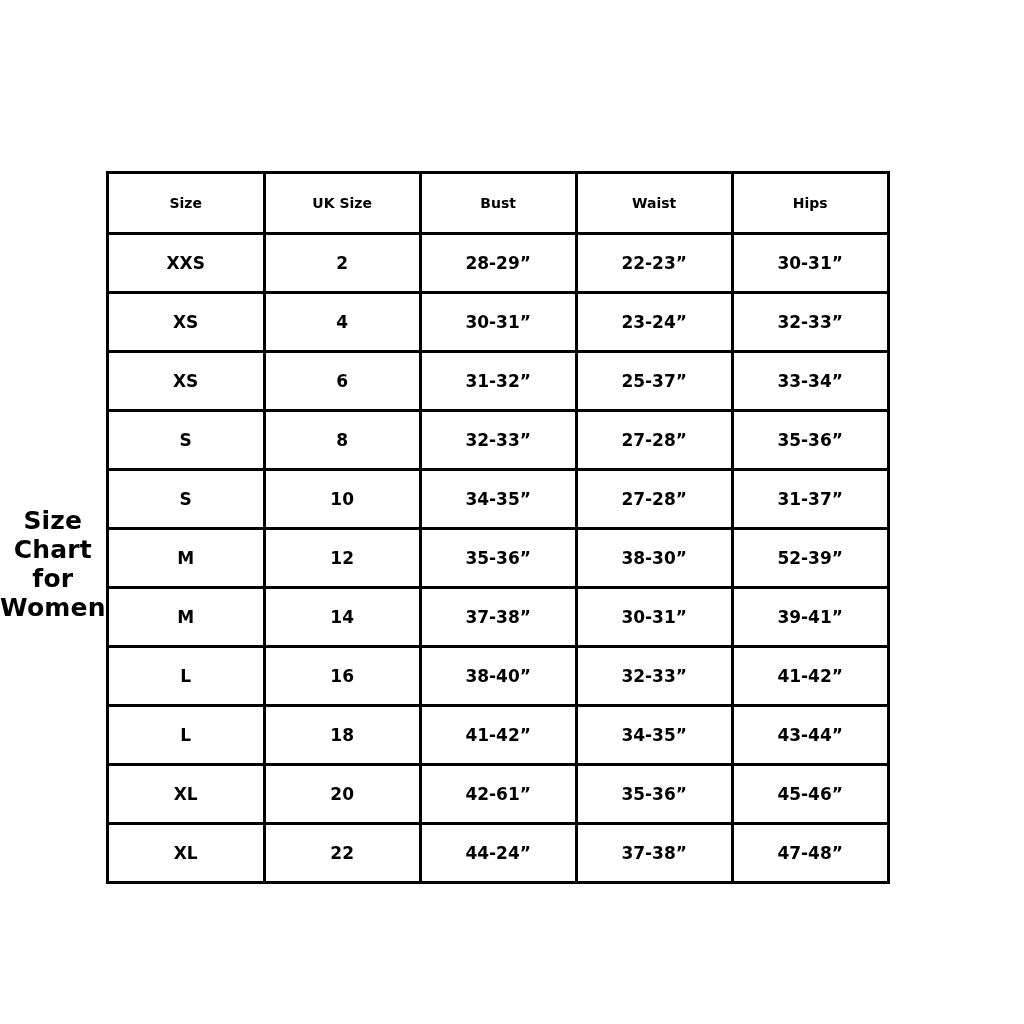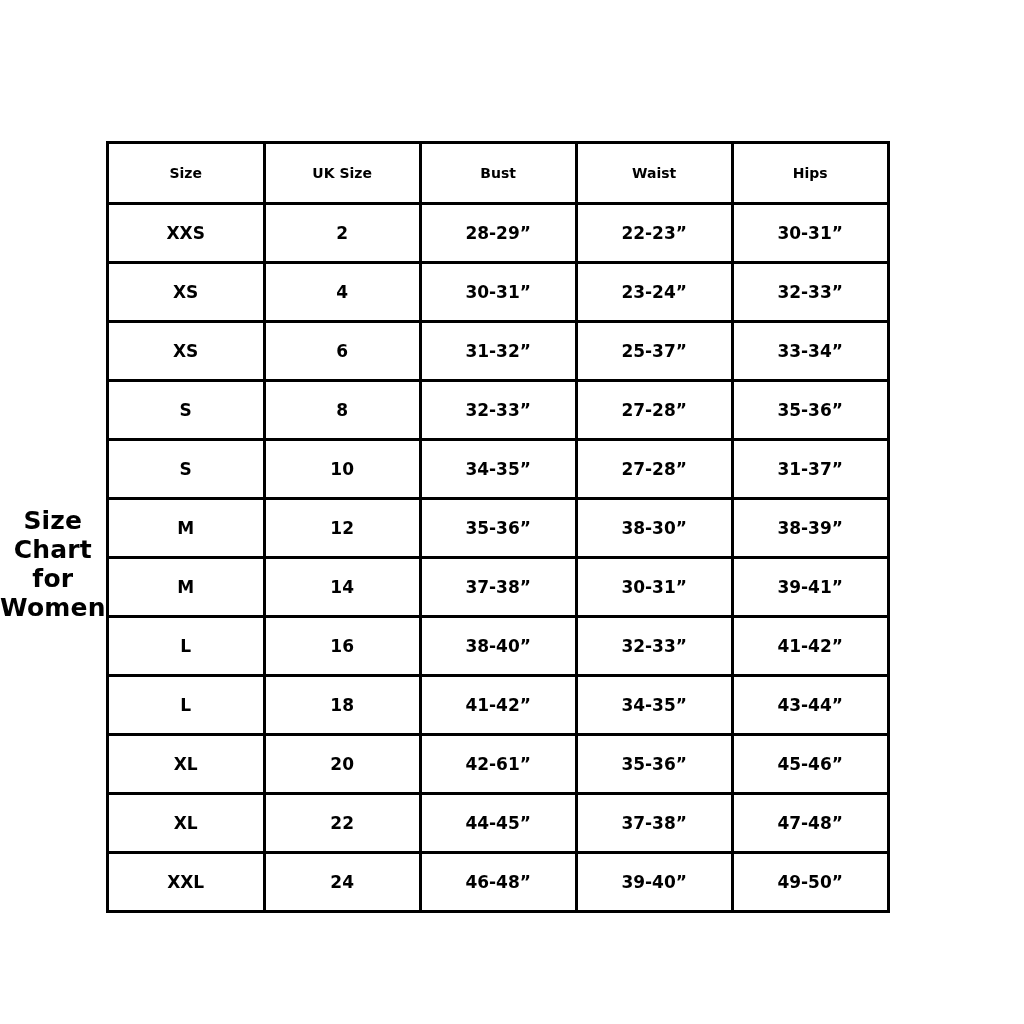--- a/index.html
+++ b/index.html
@@ -123,21 +123,21 @@
           <td>10</td>
           <td>34-35”</td>
           <td>27-28”</td>
           <td>31-37”</td>
         </tr>
         <tr>
           <td>M</td>
           <td>12</td>
           <td>35-36”</td>
           <td>38-30”</td>
-          <td>38-39”</td>
+          <td>52-39”</td>
         </tr>
         <tr>
           <td>M</td>
           <td>14</td>
           <td>37-38”</td>
           <td>30-31”</td>
           <td>39-41”</td>
         </tr>
         <tr>
           <td>L</td>
@@ -156,28 +156,21 @@
         <tr>
           <td>XL</td>
           <td>20</td>
           <td>42-61”</td>
           <td>35-36”</td>
           <td>45-46”</td>
         </tr>
         <tr>
           <td>XL</td>
           <td>22</td>
-          <td>44-45”</td>
+          <td>44-24”</td>
           <td>37-38”</td>
           <td>47-48”</td>
-        </tr>
-        <tr>
-          <td>XXL</td>
-          <td>24</td>
-          <td>46-48”</td>
-          <td>39-40”</td>
-          <td>49-50”</td>
         </tr>
       </tbody>
     </table>
   </div>
 
 </div>
 
 </body></html>

